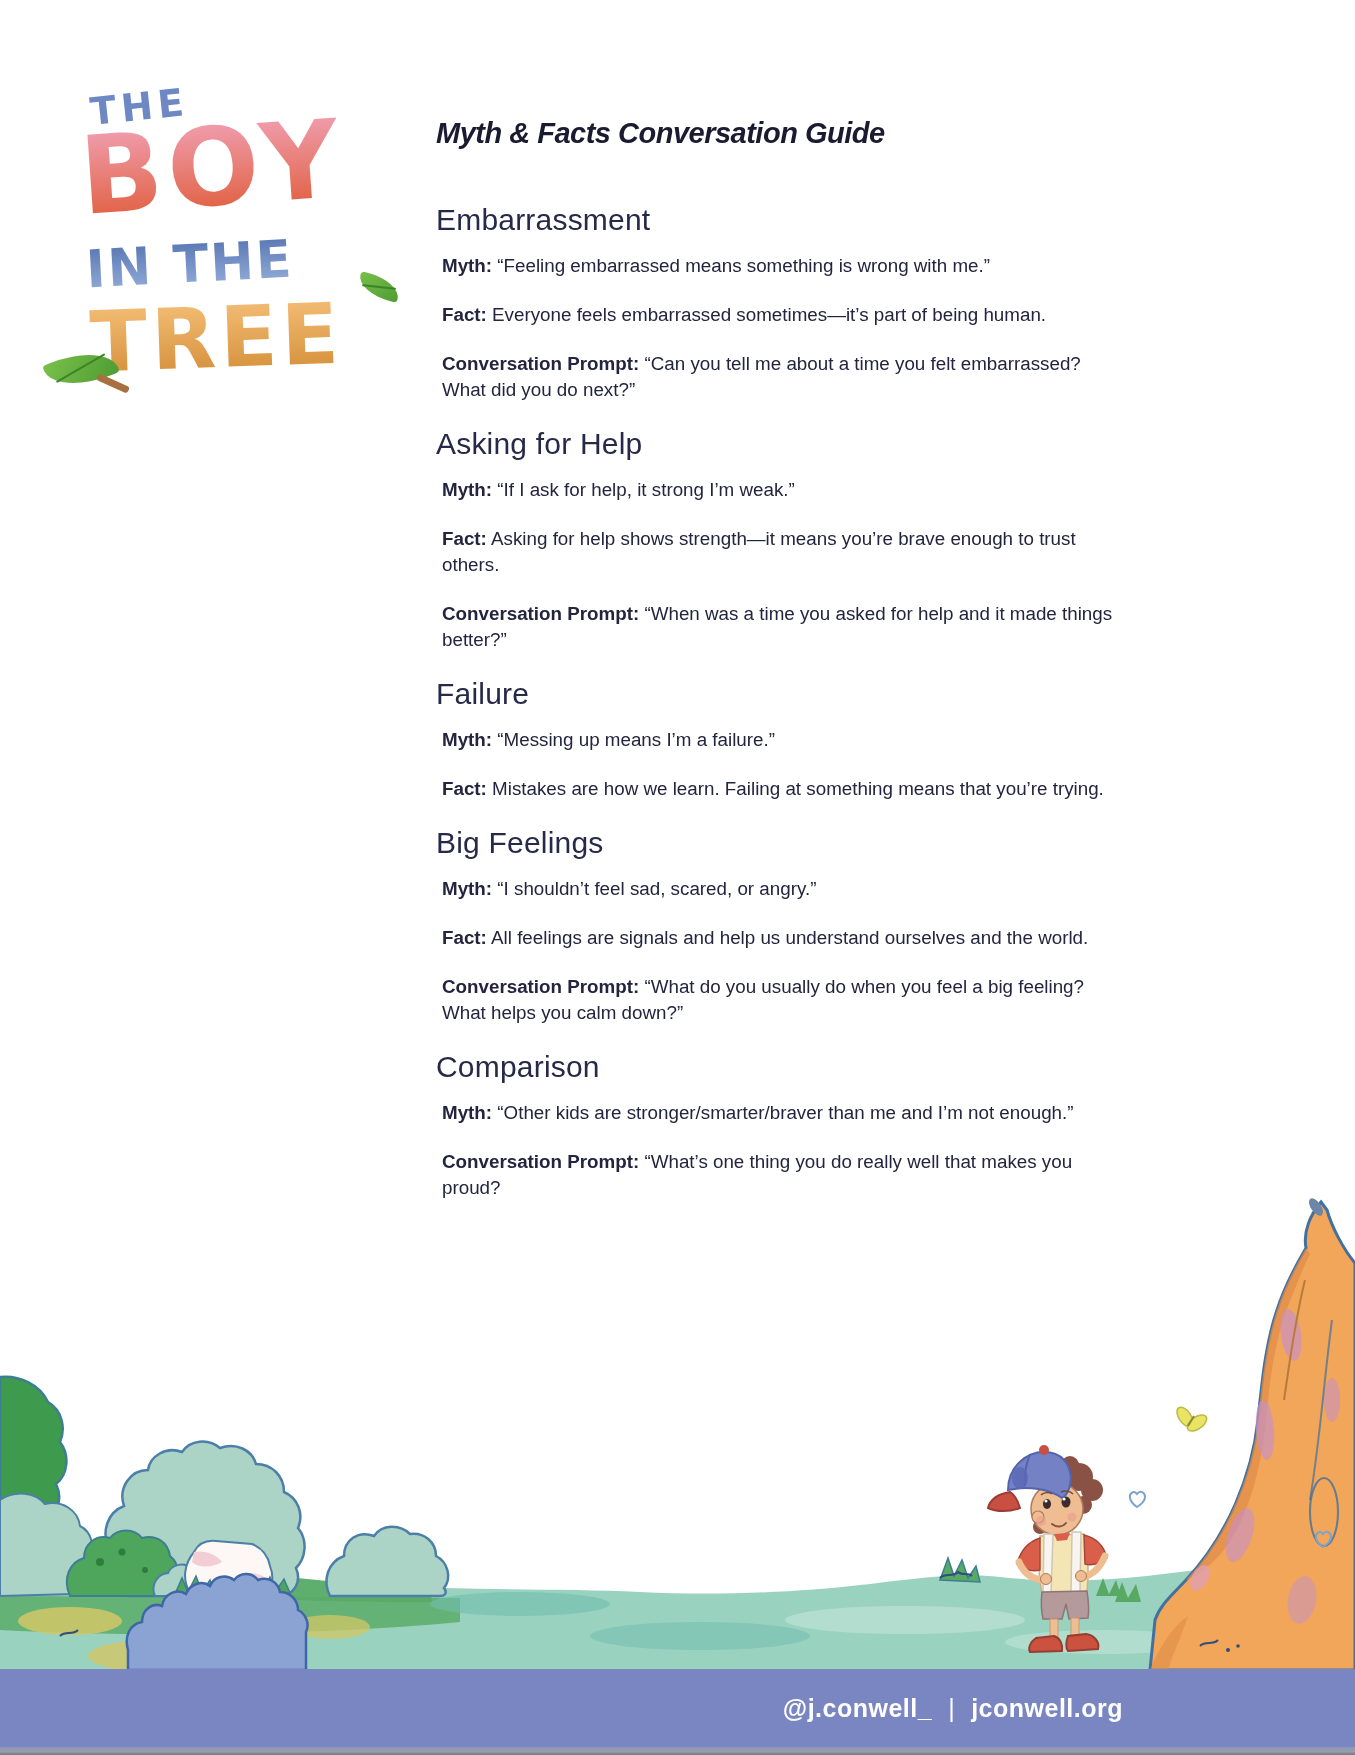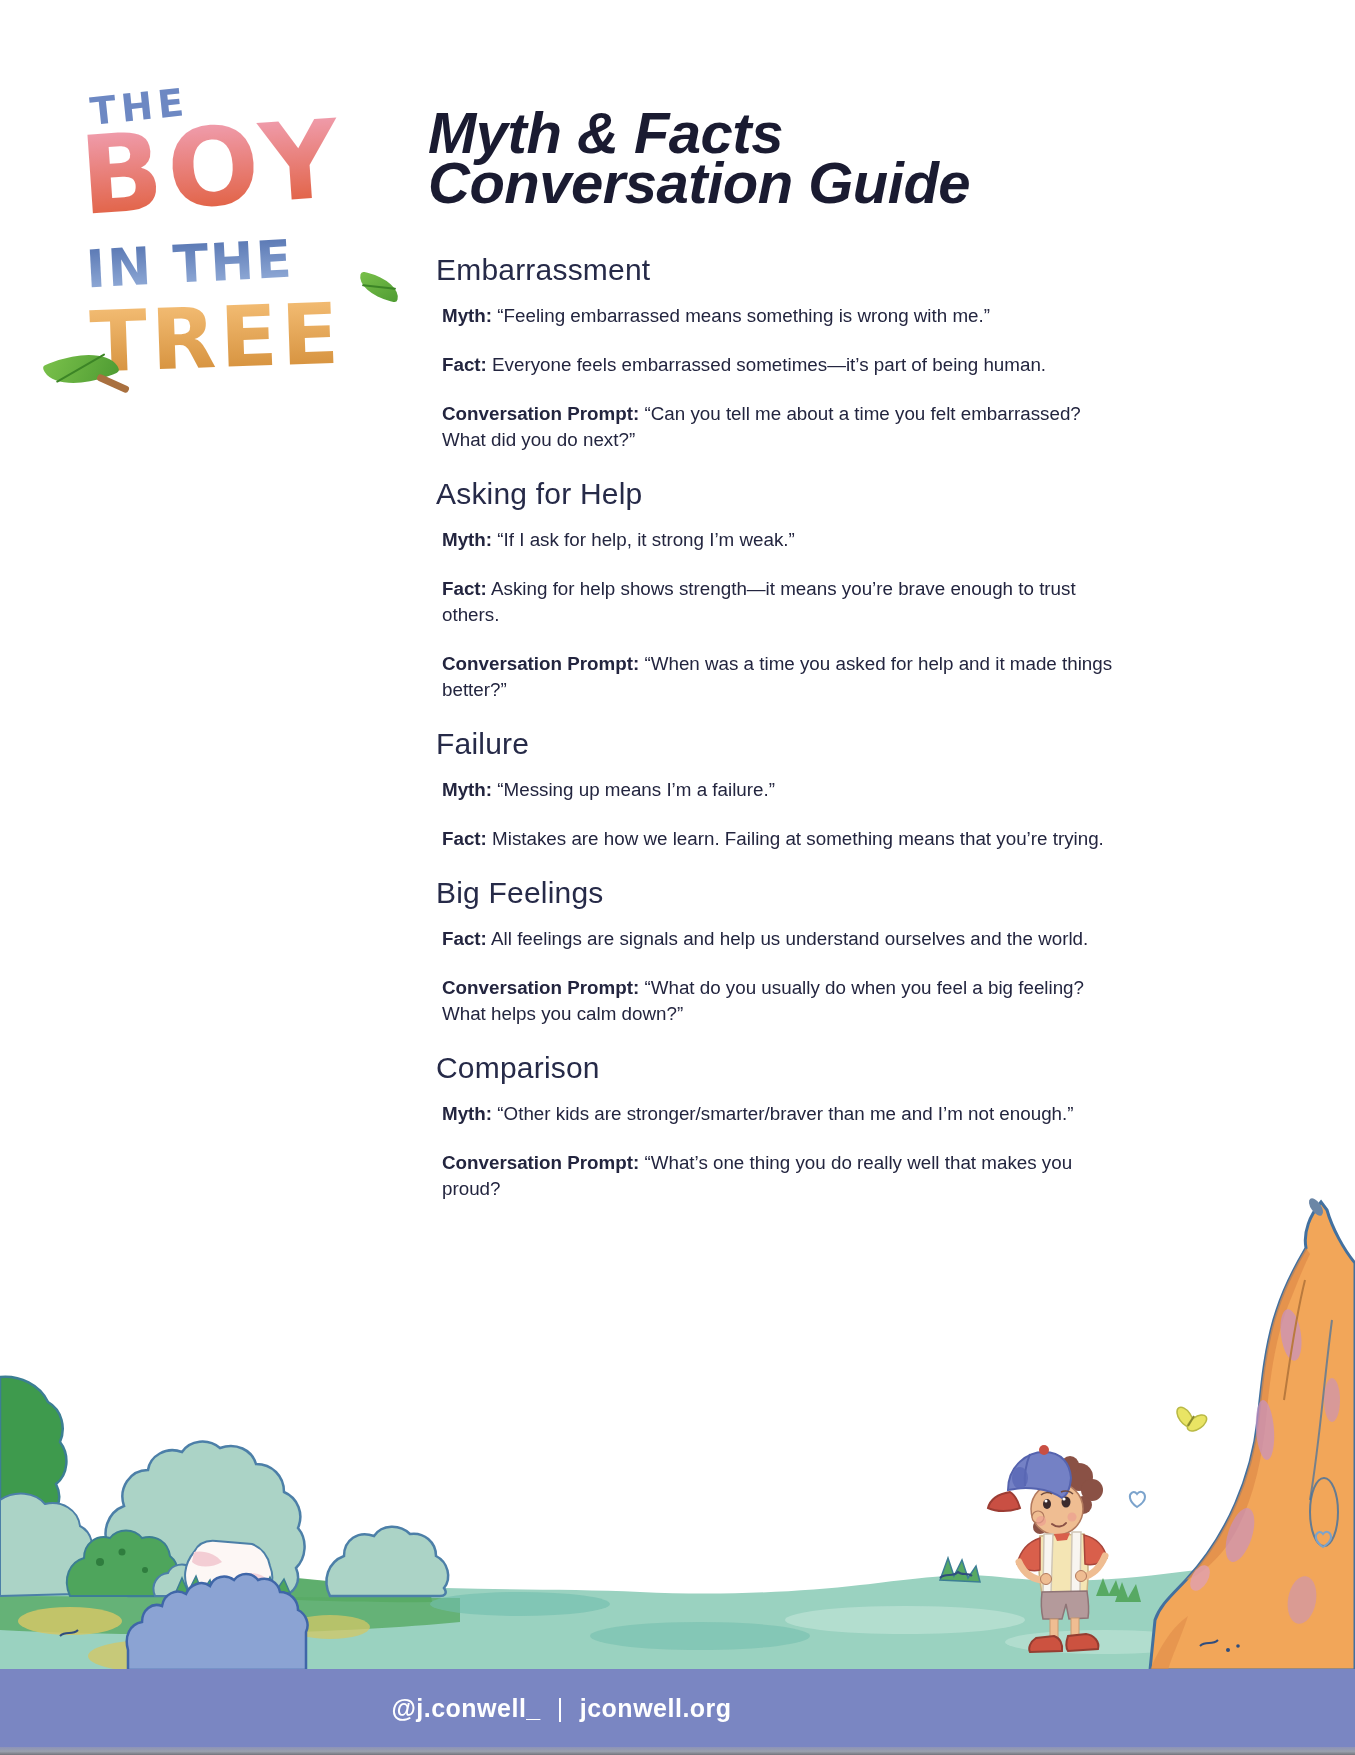--- a/index.html
+++ b/index.html
@@ -28,22 +28,22 @@
   .leaf{position:absolute;background:linear-gradient(135deg,#79c04a,#4f9c33);
     border-radius:4px 100% 4px 100%;}
   .leaf-big{left:-14px;top:272px;width:70px;height:34px;transform:rotate(-22deg);}
   .leaf-small{left:298px;top:196px;width:42px;height:22px;transform:rotate(14deg);}
   .leaf::after{content:"";position:absolute;left:10%;top:45%;width:80%;height:2px;background:#3c8526;transform:rotate(-8deg);border-radius:2px;}
   .twig{position:absolute;left:36px;top:300px;width:34px;height:7px;background:#a9703f;border-radius:3px;transform:rotate(24deg);}
 
   
   .content{position:absolute;left:424px;top:108px;width:700px;color:var(--text-navy,#23253f);}
   .title{
-    margin:0 0 44px 4px;
-    font-size:58px;line-height:50px;
+    margin:0 0 44px 12px;
+    font-size:29px;line-height:50px;
     font-weight:800;font-style:italic;
     color:var(--title-navy,#1a1b31);
     letter-spacing:-0.5px;
   }
   .sec{margin:0 0 11px 0;}
   .sec-heading{
     margin:0 0 8px 12px;
     font-size:30px;line-height:36px;font-weight:400;
     color:#262a48;letter-spacing:0.2px;
   }
@@ -54,21 +54,21 @@
   }
   .item strong{font-weight:700;}
 
   
   .scene{position:absolute;left:0;top:1080px;width:1355px;height:590px;}
 
   
   .footer{
     position:absolute;left:0;top:1669px;width:1355px;height:78px;
     background:var(--footer-bar,#7a86c2);
-    display:flex;align-items:center;justify-content:center;
+    display:flex;align-items:center;justify-content:flex-end;
     padding-right:232px;box-sizing:border-box;
     color:var(--footer-text,#ffffff);
     font-size:25px;font-weight:700;letter-spacing:0.5px;
   }
   .footer .sep{margin:0 16px;font-weight:400;}
   .bottom-edge{
     position:absolute;left:0;top:1747px;width:1355px;height:8px;
     background:linear-gradient(180deg,#8d93b8 0%,#9aa0ac 55%,#74757c 100%);
   }
 </style>
@@ -105,20 +105,21 @@
     </section>
 
     <section class="sec">
       <h2 class="sec-heading">Failure</h2>
       <p class="item"><strong>Myth:</strong> <span>“Messing up means I’m a failure.”</span></p>
       <p class="item"><strong>Fact:</strong> <span>Mistakes are how we learn. Failing at something means that you’re trying.</span></p>
     </section>
 
     <section class="sec">
       <h2 class="sec-heading">Big Feelings</h2>
+      <p class="item"><strong>Myth:</strong> <span>“I shouldn’t feel sad, scared, or angry.”</span></p>
       <p class="item"><strong>Fact:</strong> <span>All feelings are signals and help us understand ourselves and the world.</span></p>
       <p class="item"><strong>Conversation Prompt:</strong> <span>“What do you usually do when you feel a big feeling? What helps you calm down?”</span></p>
     </section>
 
     <section class="sec">
       <h2 class="sec-heading">Comparison</h2>
       <p class="item"><strong>Myth:</strong> <span>“Other kids are stronger/smarter/braver than me and I’m not enough.”</span></p>
       <p class="item"><strong>Conversation Prompt:</strong> <span>“What’s one thing you do really well that makes you proud?</span></p>
     </section>
   </div>

